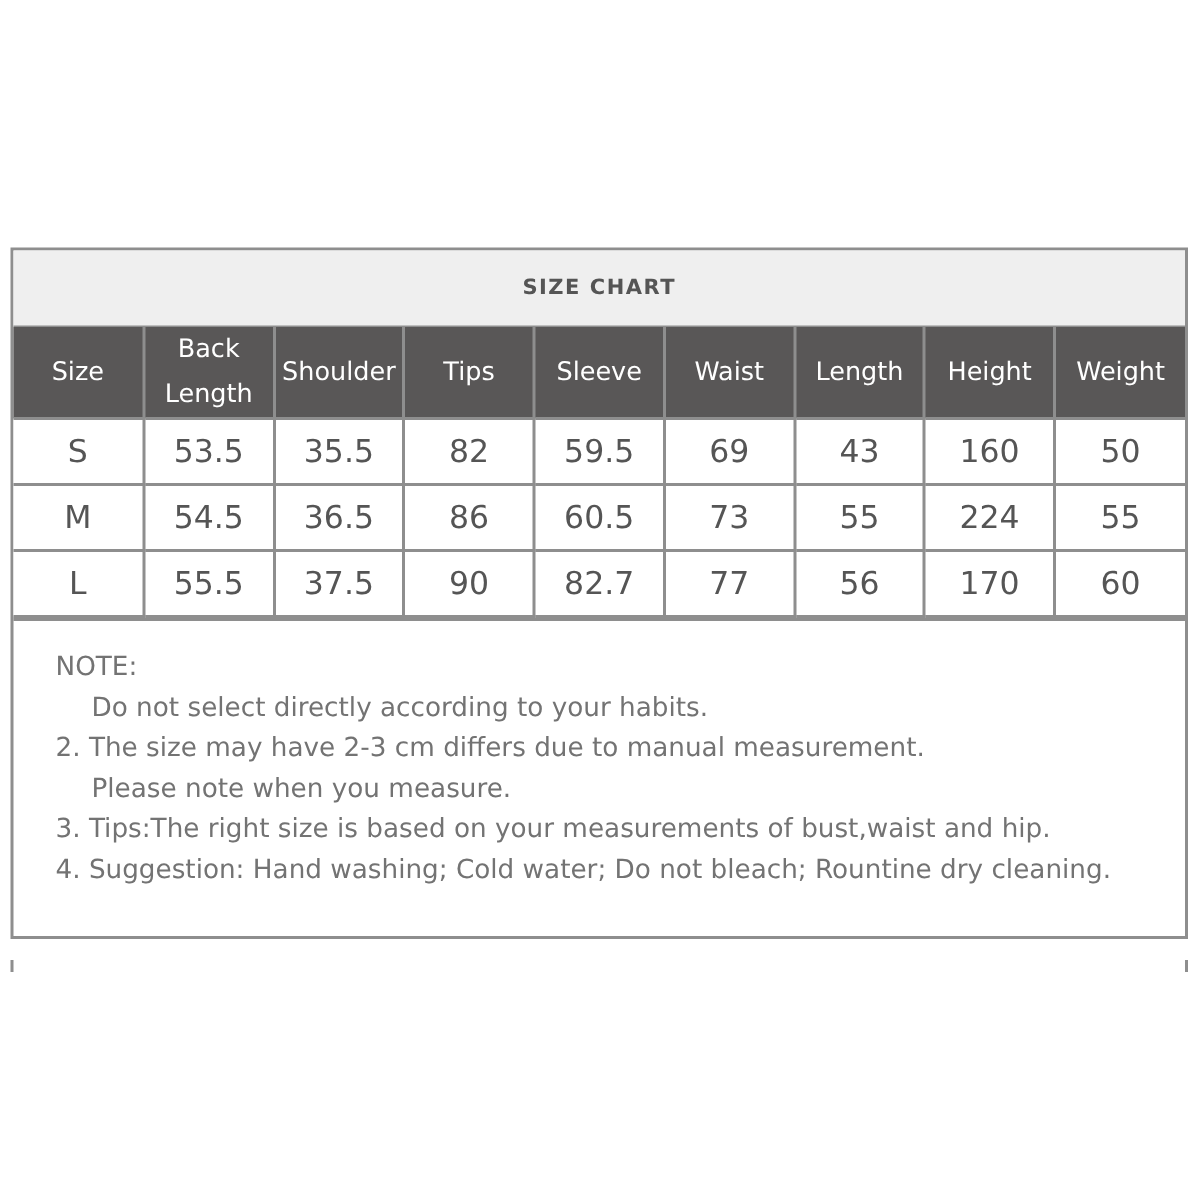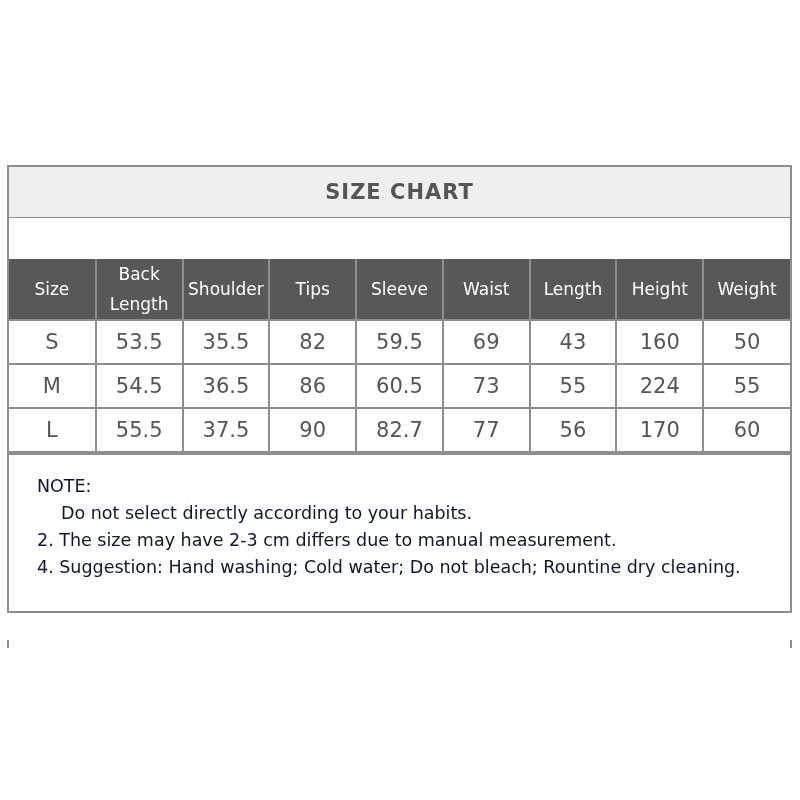--- a/index.html
+++ b/index.html
@@ -2,31 +2,31 @@
 <html><head>
 <meta charset="utf-8">
 <style>
   html, body { margin: 0; padding: 0; background: #ffffff; }
   body { width: 800px; height: 800px; position: relative; overflow: hidden;
          font-family: "DejaVu Sans", "Liberation Sans", sans-serif; color: #4a4a4a; }
   .chart { position: absolute; left: 7px; top: 165px; width: 785px;
            border: 2px solid #8e8e8e; box-sizing: border-box; }
   .title-band { height: 50px; background: #efefef; border-bottom: 1px solid #8e8e8e;
                 display: flex; align-items: center; justify-content: center; }
-  .title-band span { font-size: 21px; font-weight: bold; letter-spacing: 1px; color: #555; }
-  table { border-collapse: collapse; width: 100%; table-layout: fixed; margin-top: 41px; }
+  .title-band span { font-size: 14px; font-weight: bold; letter-spacing: 1px; color: #555; }
+  table { border-collapse: collapse; width: 100%; table-layout: fixed; }
   th, td { border: 2px solid #8e8e8e; text-align: center; padding: 0; }
   tr:first-child th { border-top: none; }
   th:first-child, td:first-child { border-left: none; }
   th:last-child, td:last-child { border-right: none; }
   th { background: #595757; color: #ffffff; font-weight: normal; font-size: 17px;
        height: 60px; line-height: 30px; border-color: #8e8e8e; }
   td { height: 42px; font-size: 21px; color: #555; background: #fff; }
   .notes { border-top: 2px solid #8e8e8e; padding: 18px 0 30px 28px;
-           font-size: 17.5px; line-height: 27px; color: #0f172a; }
+           font-size: 17.5px; line-height: 27px; color: #737373; }
   .notes .indent { padding-left: 24px; }
   .tail { position: absolute; left: 7px; top: 640px; width: 785px; height: 8px;
           border-left: 2px solid #8e8e8e; border-right: 2px solid #8e8e8e; box-sizing: border-box; }
 </style>
 </head>
 <body>
 
 <div class="chart">
   <div class="title-band">
     <span>SIZE CHART</span>
@@ -78,16 +78,18 @@
         <td>56</td>
         <td>170</td>
         <td>60</td>
       </tr>
     </tbody>
   </table>
   <div class="notes">
     <div>NOTE:</div>
     <div class="indent">Do not select directly according to your habits.</div>
     <div>2. The size may have 2-3 cm differs due to manual measurement.</div>
+    <div class="indent">Please note when you measure.</div>
+    <div>3. Tips:The right size is based on your measurements of bust,waist and hip.</div>
     <div>4. Suggestion: Hand washing; Cold water; Do not bleach; Rountine dry cleaning.</div>
   </div>
 </div>
 <div class="tail"></div>
 
 </body></html>

